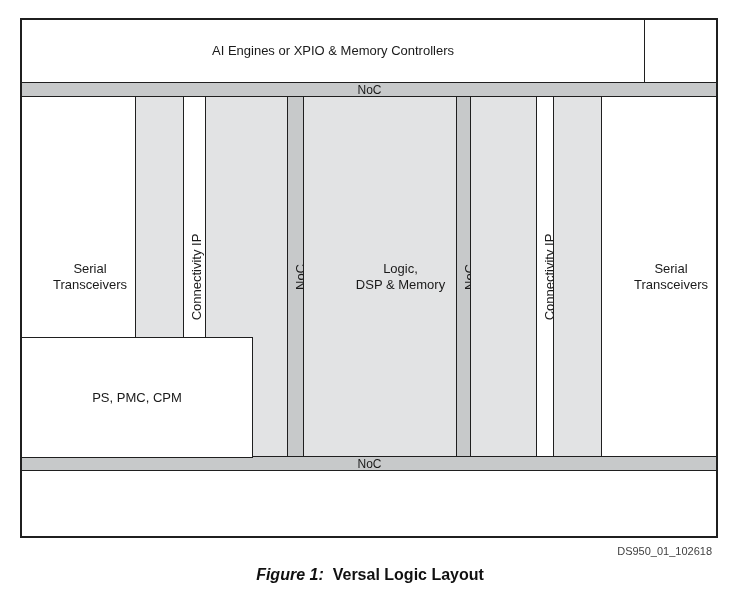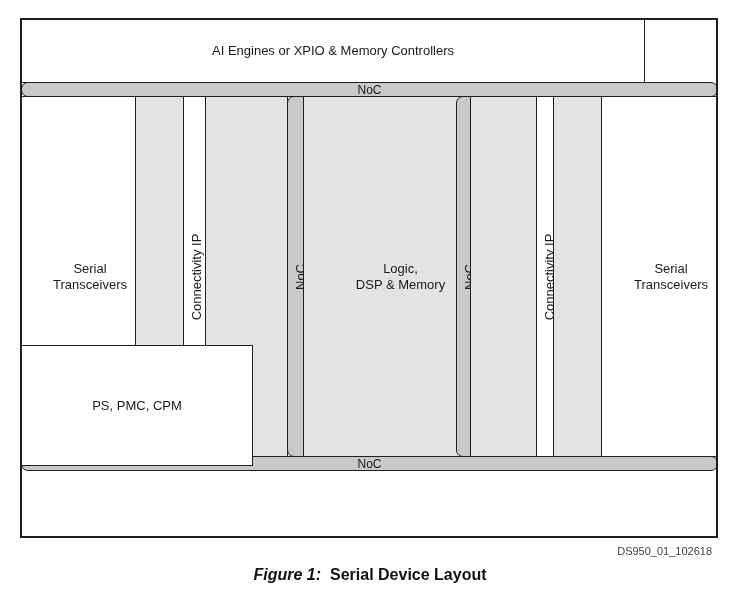--- a/index.html
+++ b/index.html
@@ -25,21 +25,21 @@
     display: flex;
     flex-direction: column;
     align-items: center;
     justify-content: center;
     text-align: center;
     font-size: 13px;
     line-height: 16px;
   }
   .white { background: var(--white-fill, #ffffff); }
   .light { background: var(--block-fill, #e2e3e4); }
-  .noc   { background: var(--noc-fill, #c7c9ca); border-radius: 7px; }
+  .noc   { background: var(--noc-fill, #c7c9ca); }
 
   .col { top: 96px; height: 361px; z-index: 1; padding-left: 23px; }
 
   .hstrip { font-size: 12px; line-height: 12px; z-index: 2; }
 
   .vlabel {
     position: absolute;
     top: 50%;
     left: 50%;
     transform: translate(-50%, -50%) rotate(-90deg);
@@ -130,30 +130,30 @@
     <span class="vlabel">Connectivity IP</span>
   </div>
 
   <div class="col light" style="left:553px; width:49px;"></div>
 
   <div class="col white" style="left:601px; width:117px;">
     <span>Serial</span>
     <span>Transceivers</span>
   </div>
 
-  <div class="block white ps-box" style="left:21px; top:337px; width:232px; height:121px;margin-top:8px;">
+  <div class="block white ps-box" style="left:21px; top:337px; width:232px; height:121px;">
     <span>PS, PMC, CPM</span>
   </div>
 
   <div class="block noc hstrip" style="left:21px; top:456px; width:697px; height:15px;">
     <span>NoC</span>
   </div>
 
 
   <div class="frame"></div>
 
   <div class="doc-id">DS950_01_102618</div>
 
   <div class="caption">
-    <span class="fig-label">Figure 1:</span><span class="fig-title">Serial Device Layout</span>
+    <span class="fig-label">Figure 1:</span><span class="fig-title">Versal Logic Layout</span>
   </div>
 
 </div>
 
 </body></html>

